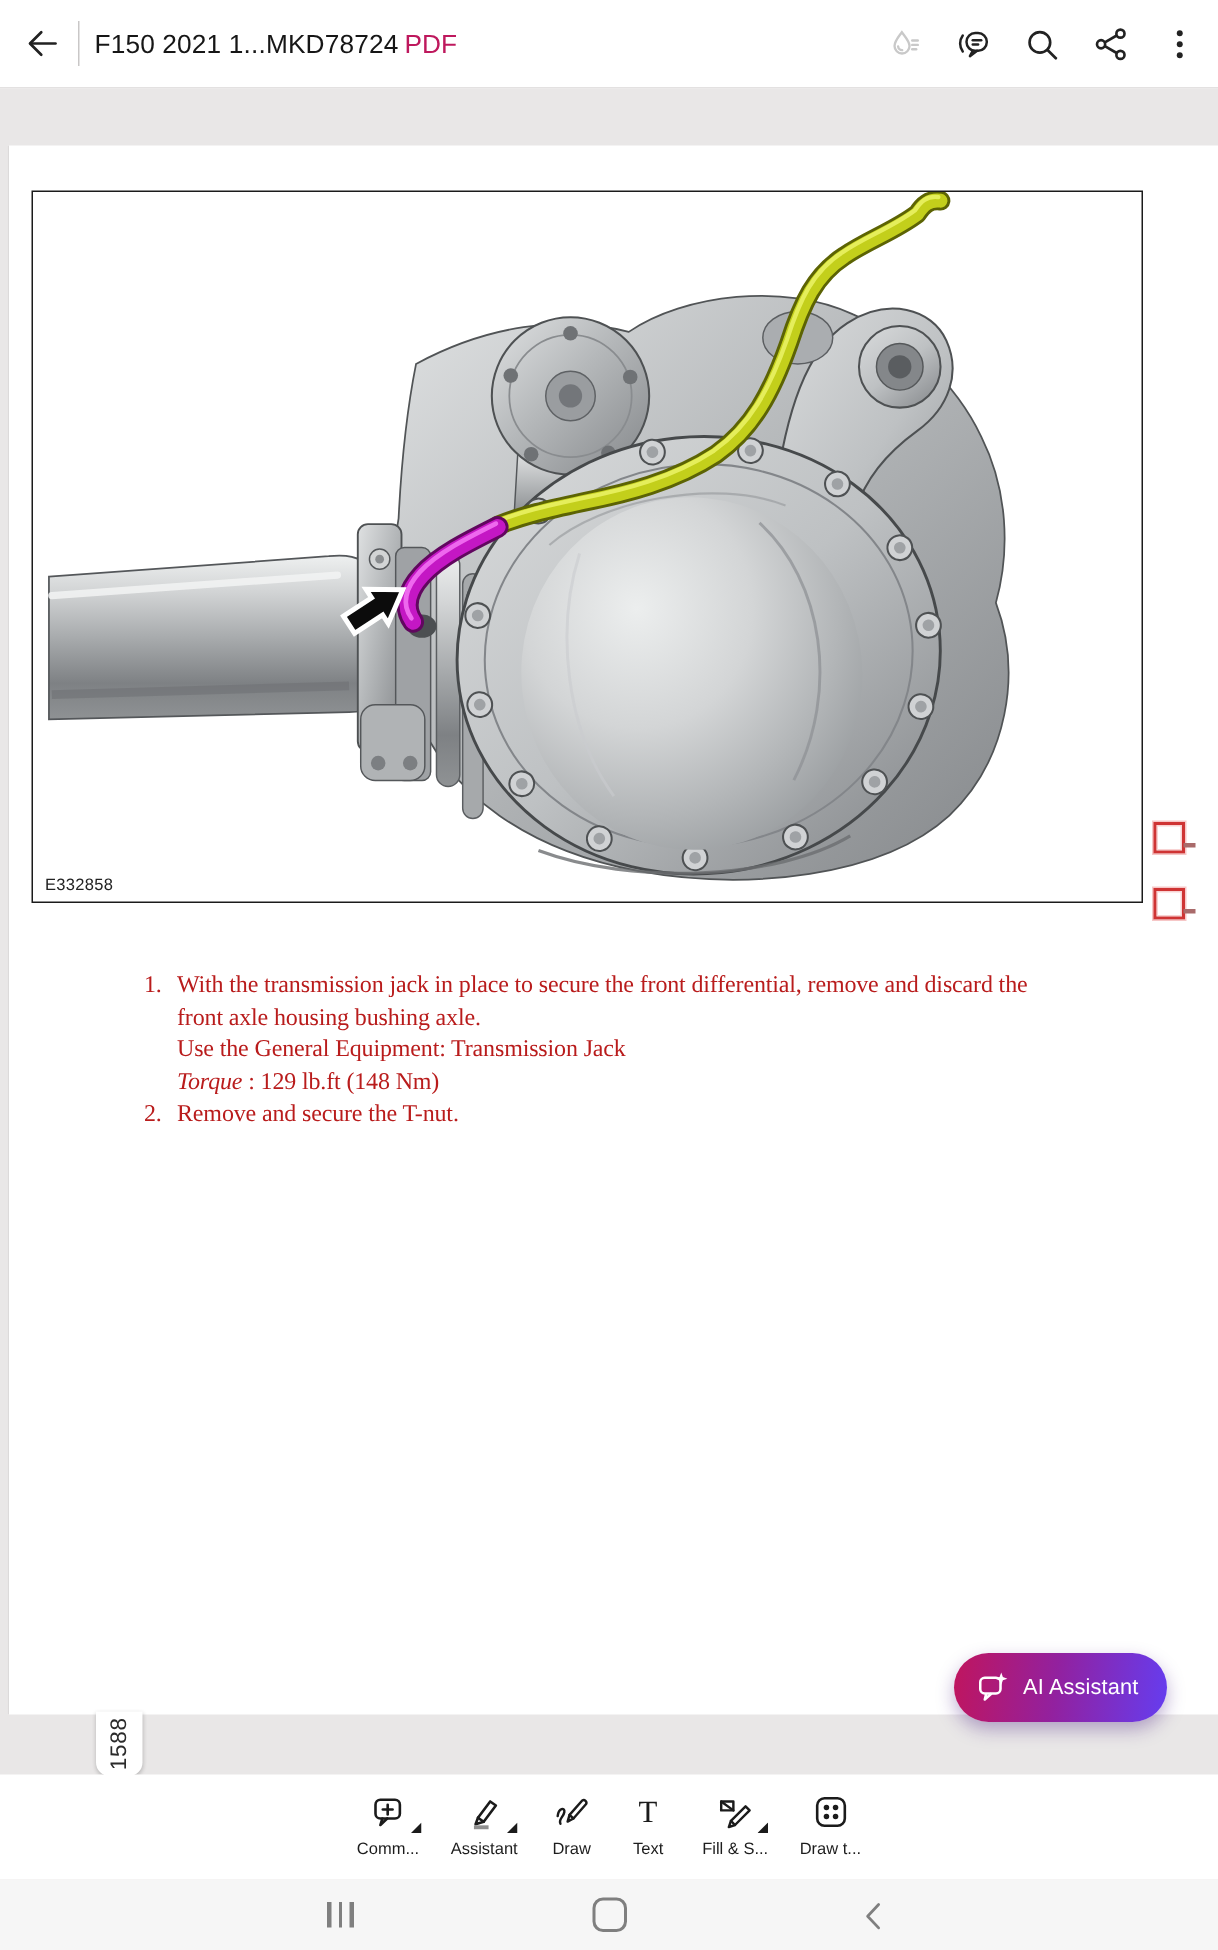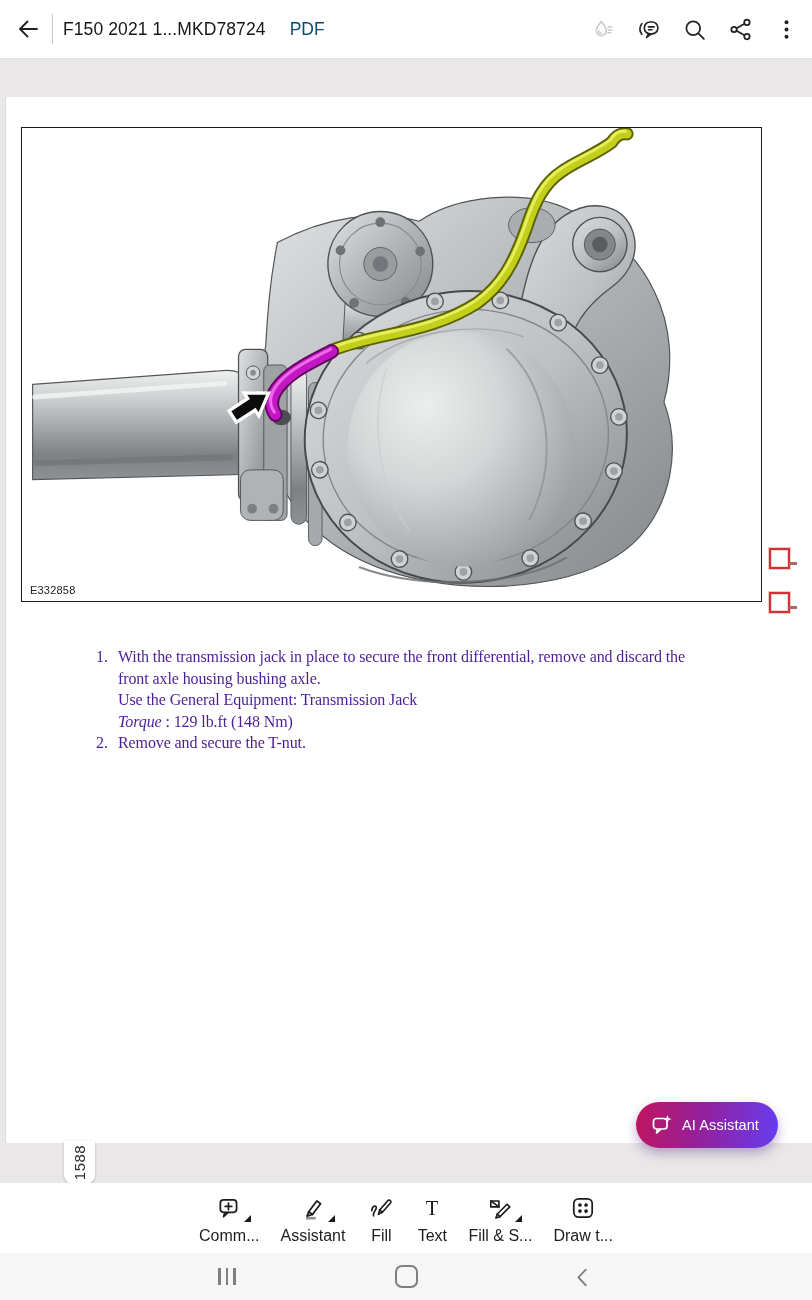--- a/index.html
+++ b/index.html
@@ -6,39 +6,39 @@
   .screen{position:relative;width:812px;height:1300px;background:#e9e7e7;overflow:hidden;
           font-family:"Liberation Sans",sans-serif;-webkit-font-smoothing:antialiased;}
   
   .appbar{position:absolute;top:0;left:0;width:812px;height:58px;background:#fff;
           border-bottom:1px solid #e3e1e1;display:flex;align-items:center;}
   .iconbtn{background:none;border:none;padding:0;display:flex;align-items:center;justify-content:center;cursor:pointer;}
   .appbar .back{width:48px;height:48px;margin-left:4px;}
   .appbar .divider{width:1px;height:30px;background:#c9c7c7;margin:0 0 0 0;}
   .appbar .titlewrap{display:flex;align-items:flex-start;margin-left:10px;flex:1;min-width:0;}
   .appbar .title{font-size:17.5px;color:#161616;letter-spacing:.1px;white-space:nowrap;}
-  .appbar .doctype{font-size:17.5px;color:#0c4a6e;margin-left:24px;}
+  .appbar .doctype{font-size:17.5px;color:#be185d;margin-left:4px;}
   .appbar .actions{display:flex;align-items:center;gap:6px;margin-right:6px;}
   .appbar .actions .iconbtn{width:40px;height:48px;}
   svg.ic{display:block;}
   
   .page{position:absolute;left:5px;top:97px;width:807px;height:1046px;background:#fff;
         border-left:1px solid #dcdada;box-sizing:border-box;}
   .figure{position:absolute;left:15px;top:30px;width:741px;height:475px;
           border:1.5px solid #1b1b1b;box-sizing:border-box;background:#fff;}
   .figure svg{position:absolute;left:0;top:0;width:100%;height:100%;}
   .fig-label{position:absolute;left:8px;bottom:5px;font-size:11px;color:#222;letter-spacing:.2px;}
   .link-box{position:absolute;width:21px;height:21px;border:2px solid #cf3434;box-sizing:border-box;
             box-shadow:0 0 0 1px rgba(235,130,130,.45), inset 0 0 0 1px rgba(235,130,130,.35);}
   .link-box .tick{position:absolute;right:-9px;top:12px;width:8px;height:2.5px;background:#a96a6a;}
   .lb1{left:763px;top:451px;}
   .lb2{left:763px;top:495px;}
   
   .steps{position:absolute;left:90px;top:549px;font-family:"Liberation Serif",serif;
-         font-size:16px;line-height:21.5px;color:#4c1d95;letter-spacing:-0.1px;}
+         font-size:16px;line-height:21.5px;color:#b91c1c;letter-spacing:-0.1px;}
   .step-line{white-space:nowrap;}
   .step-line .num{display:inline-block;width:22px;}
   .step-line.indent{padding-left:22px;}
   .italic{font-style:italic;}
   
   .page-tab{position:absolute;left:64px;top:1141px;width:31px;height:43px;background:#fff;
             border-radius:0 0 9px 9px;box-shadow:0 1px 3px rgba(0,0,0,.22);
             display:flex;align-items:center;justify-content:center;}
   .page-tab-text{transform:rotate(-90deg);font-size:15px;color:#2b2b2b;letter-spacing:.5px;}
   
@@ -46,21 +46,21 @@
           border-radius:23px;display:flex;align-items:center;gap:9px;cursor:pointer;
           background:linear-gradient(97deg,#c0155e 0%,#92219f 48%,#653df0 100%);
           box-shadow:0 5px 12px rgba(70,25,130,.35);}
   .ai-btn .lbl{color:#fff;font-size:14.5px;font-weight:400;letter-spacing:.1px;}
   
   .toolbar{position:absolute;left:0;top:1183px;width:812px;height:70px;background:#fff;
            display:flex;align-items:flex-start;justify-content:center;gap:21px;padding-top:11px;box-sizing:border-box;}
   .tool{background:none;border:none;display:flex;flex-direction:column;align-items:center;gap:5px;cursor:pointer;padding:0;}
   .tool .icwrap{position:relative;width:30px;height:28px;display:flex;align-items:center;justify-content:center;}
   .tool .dd{position:absolute;right:-7px;bottom:0;}
-  .tool .tlabel{font-size:16px;color:#1d1d1d;white-space:nowrap;}
+  .tool .tlabel{font-size:11px;color:#1d1d1d;white-space:nowrap;}
   
   .navbar{position:absolute;left:0;top:1253px;width:812px;height:47px;background:#f6f6f6;}
   .nav-slot{position:absolute;top:0;width:60px;height:47px;display:flex;align-items:center;justify-content:center;background:none;border:none;cursor:pointer;}
   .recents{left:197px;}.home{left:376px;}.navback{left:553px;}
   .recents .bars{display:flex;gap:5px;}
   .recents .bars i{display:block;width:2.4px;height:17px;background:#7f7f7f;}
   .home .sq{width:19px;height:19px;border:2.2px solid #7f7f7f;border-radius:7px;}
 </style>
 </head>
 <body>
@@ -310,21 +310,21 @@
       <span class="tlabel">Assistant</span>
     </button>
     <button class="tool">
       <span class="icwrap">
         <svg class="ic" width="26" height="26" viewBox="0 0 24 24" fill="none" stroke="#1b1b1b" stroke-width="1.5" stroke-linejoin="round" stroke-linecap="round">
           <path d="M3.5,14.5 C4,9.5 8,9 7.6,12 C7.2,15 3.8,16.5 5.2,19.2"></path>
           <path d="M10.8,13.8 L18.6,4.9 A1.7,1.7 0 0 1 21,7.1 L13.2,16 Z"></path>
           <path d="M10.8,13.8 L9.6,17.9 L13.2,16"></path>
         </svg>
       </span>
-      <span class="tlabel">Fill</span>
+      <span class="tlabel">Draw</span>
     </button>
     <button class="tool">
       <span class="icwrap">
         <svg class="ic" width="26" height="26" viewBox="0 0 24 24">
             <text x="12" y="18" text-anchor="middle" font-family="Liberation Serif, serif" font-size="19" fill="#1b1b1b">T</text>
           </svg>
       </span>
       <span class="tlabel">Text</span>
     </button>
     <button class="tool">

